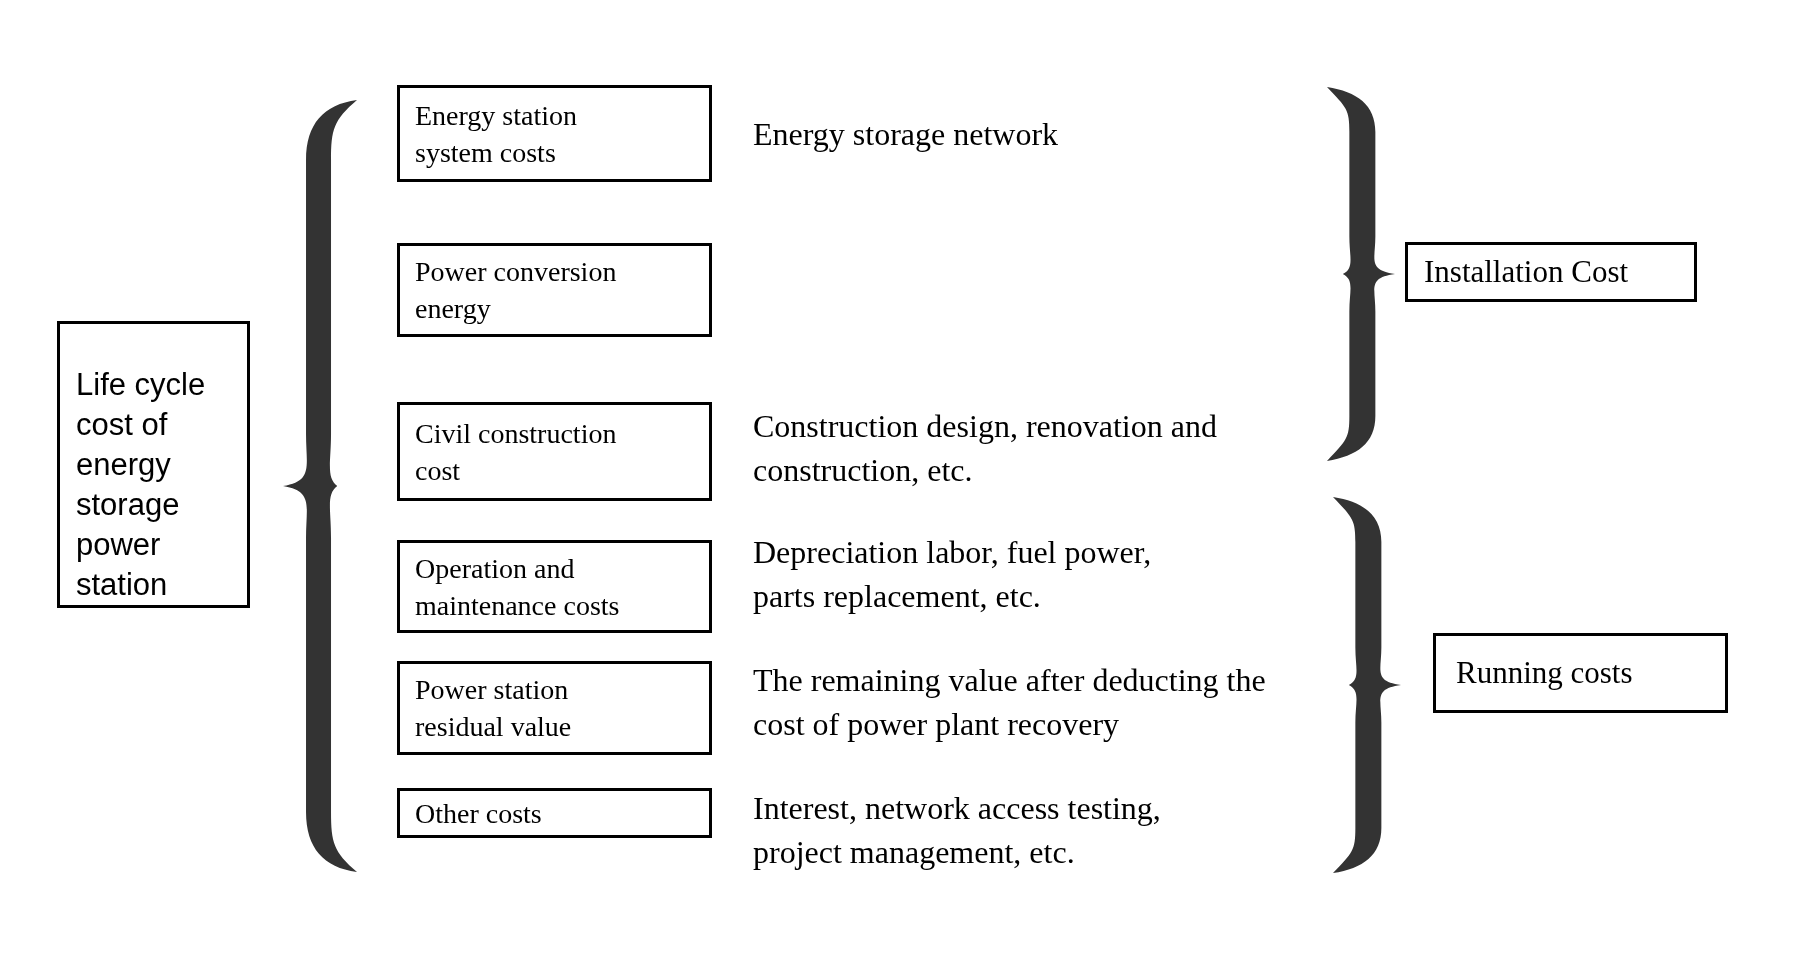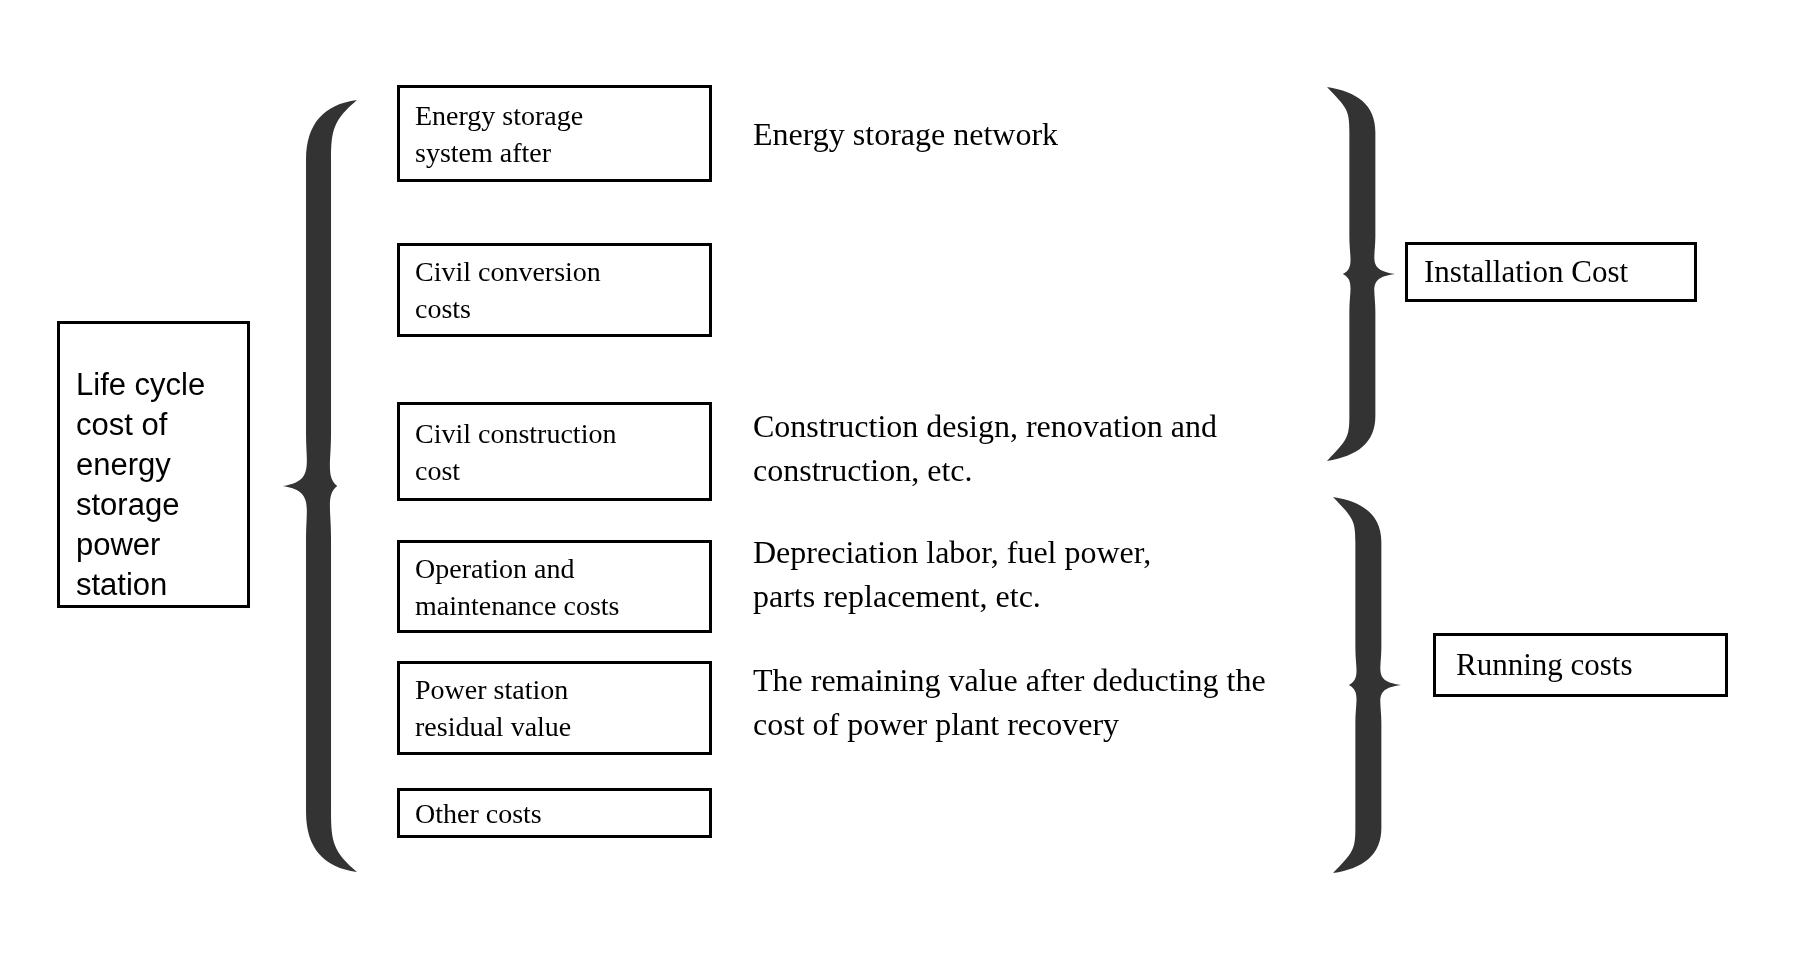--- a/index.html
+++ b/index.html
@@ -20,21 +20,21 @@
   .b5{top:788px;height:50px}
   .desc{position:absolute;left:753px;font-size:32px;line-height:44px;}
   .d0{top:112px;width:560px}
   .d1{top:224px;width:345px}
   .d2{top:404px;width:465px}
   .d3{top:530px;width:465px}
   .d4{top:658px;width:545px}
   .d5{top:786px;width:475px}
   .group-box{font-size:31px;}
   .g0{left:1405px;top:242px;width:292px;height:60px;padding-left:16px;}
-  .g1{left:1433px;top:633px;width:295px;height:64px;padding-left:20px;}
+  .g1{left:1433px;top:633px;width:295px;height:80px;padding-left:20px;}
   .brace{position:absolute;}
 </style>
 </head>
 <body>
 
 <div class="canvas">
 
   <div class="box root-box">
     <span>Life cycle cost of energy storage power station</span>
   </div>
@@ -49,42 +49,43 @@
     C 50.980000000000004 748, 33.480000000000004 767.5, 0 772
     C 23.480000000000004 752, 25.980000000000004 742, 25.980000000000004 712
     L 25.980000000000004 438
     C 25.980000000000004 409.4, 30.980000000000004 394.32, 19.730000000000004 386
     C 30.980000000000004 377.68, 25.980000000000004 362.6, 25.980000000000004 334
     L 25.980000000000004 60
     C 25.980000000000004 30, 23.480000000000004 20, 0 0 Z" fill="#333333" transform="translate(74,0) scale(-1,1)"></path>
     </svg>
 
   <div class="box mid b0">
-    <span>Energy storage system after</span>
+    <span>Energy station system costs</span>
   </div>
   <div class="box mid b1">
-    <span>Civil conversion costs</span>
+    <span>Power conversion energy</span>
   </div>
   <div class="box mid b2">
     <span>Civil construction cost</span>
   </div>
   <div class="box mid b3">
     <span>Operation and maintenance costs</span>
   </div>
   <div class="box mid b4">
     <span>Power station residual value</span>
   </div>
   <div class="box mid b5">
     <span>Other costs</span>
   </div>
 
   <div class="desc d0">Energy storage network</div>
   <div class="desc d2">Construction design, renovation and construction, etc.</div>
   <div class="desc d4">The remaining value after deducting the cost of power plant recovery</div>
   <div class="desc d3">Depreciation labor, fuel power, parts replacement, etc.</div>
+  <div class="desc d5">Interest, network access testing, project management, etc.</div>
 
   <svg class="brace" style="left:1327px;top:87px;" width="68" height="374" viewBox="0 0 68 374">
       <path d="M 0 0
     C 30.16 4.68, 48.36 17.951999999999998, 48.36 44.879999999999995
     L 48.36 149.6
     C 48.36 172.788, 40.56 183.26, 68 187
     C 40.56 190.74, 48.36 201.212, 48.36 224.4
     L 48.36 329.12
     C 48.36 356.048, 30.16 369.32, 0 374
     C 19.759999999999998 353.2, 22.36 351.56, 22.36 329.12

